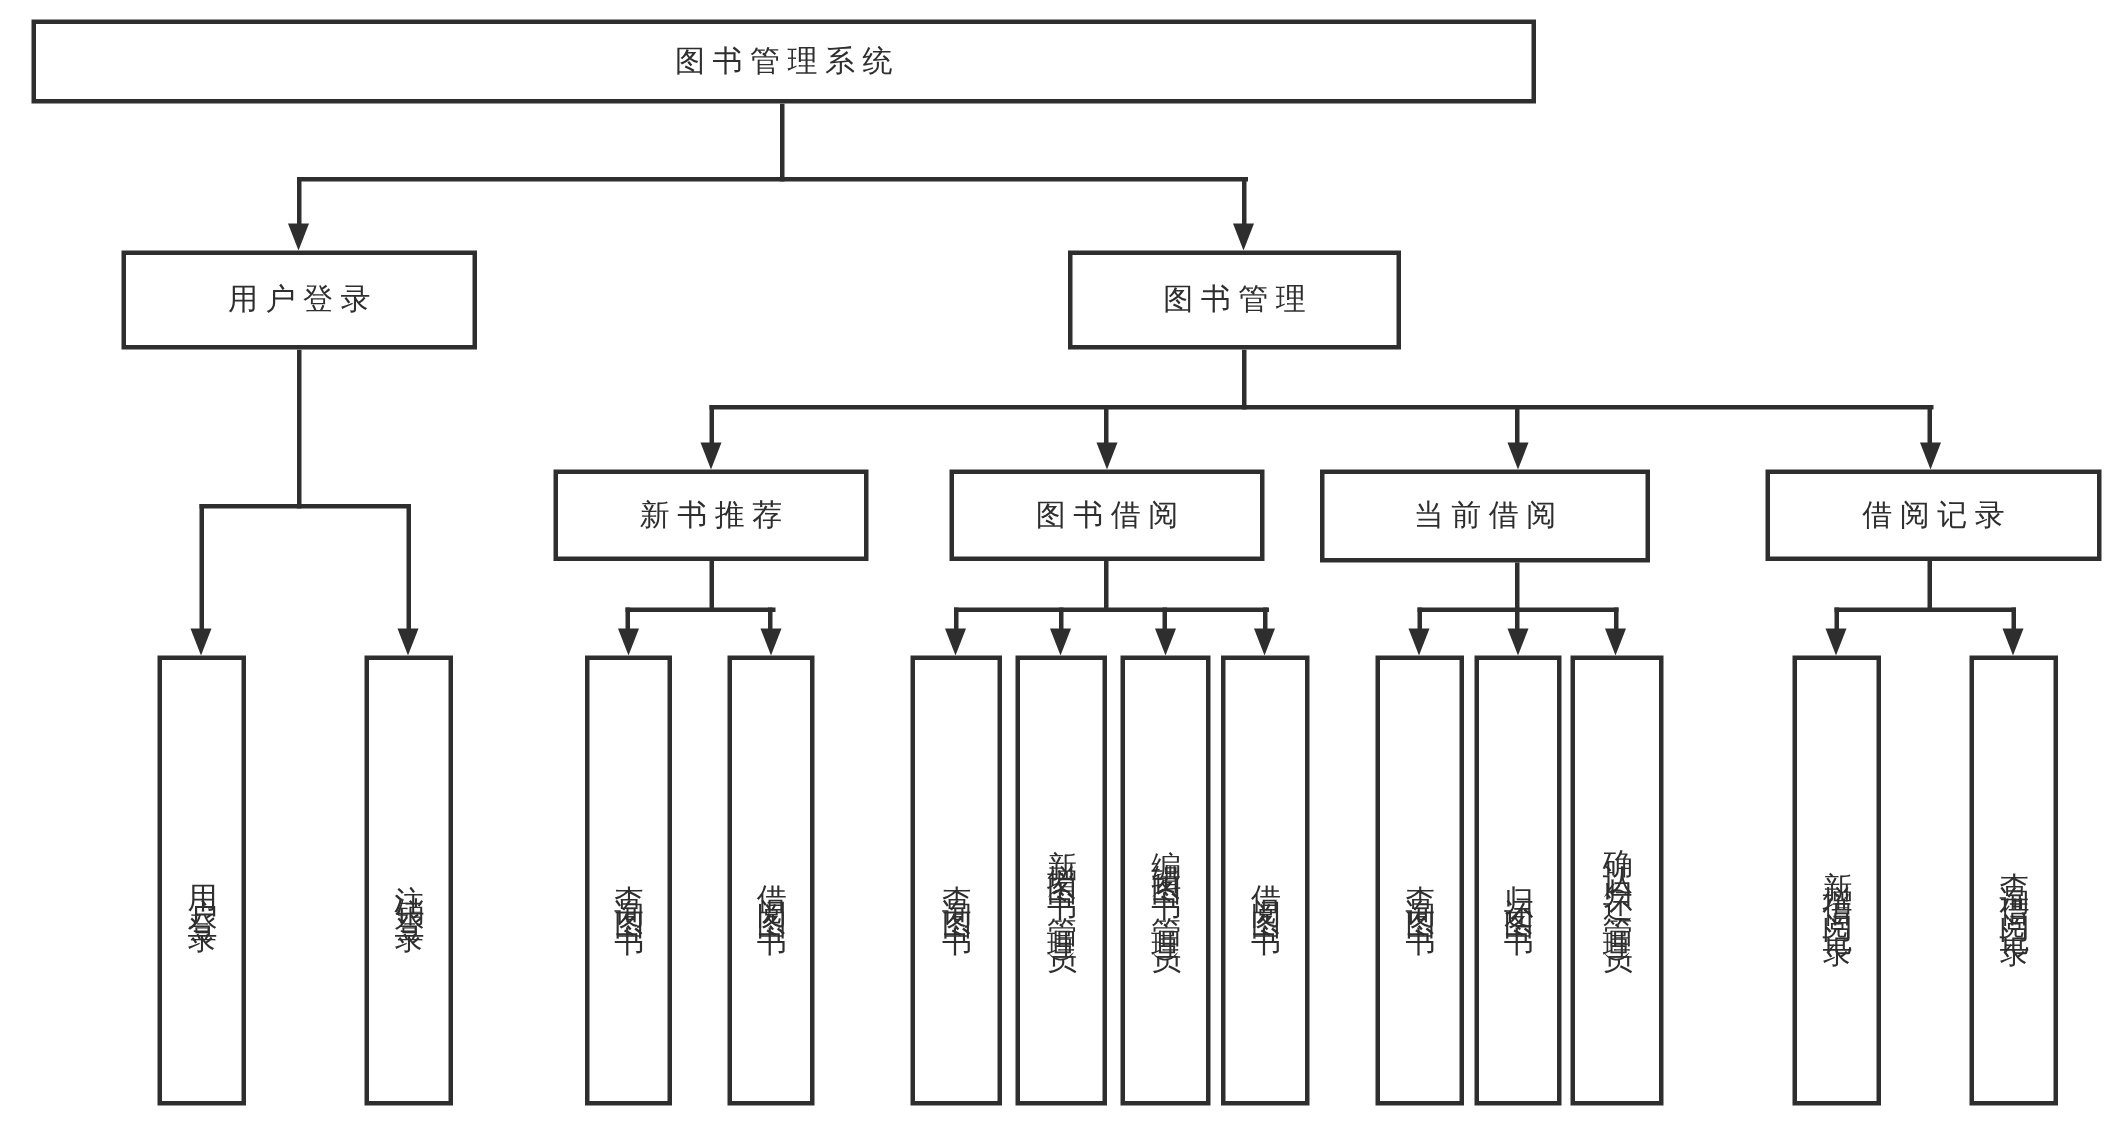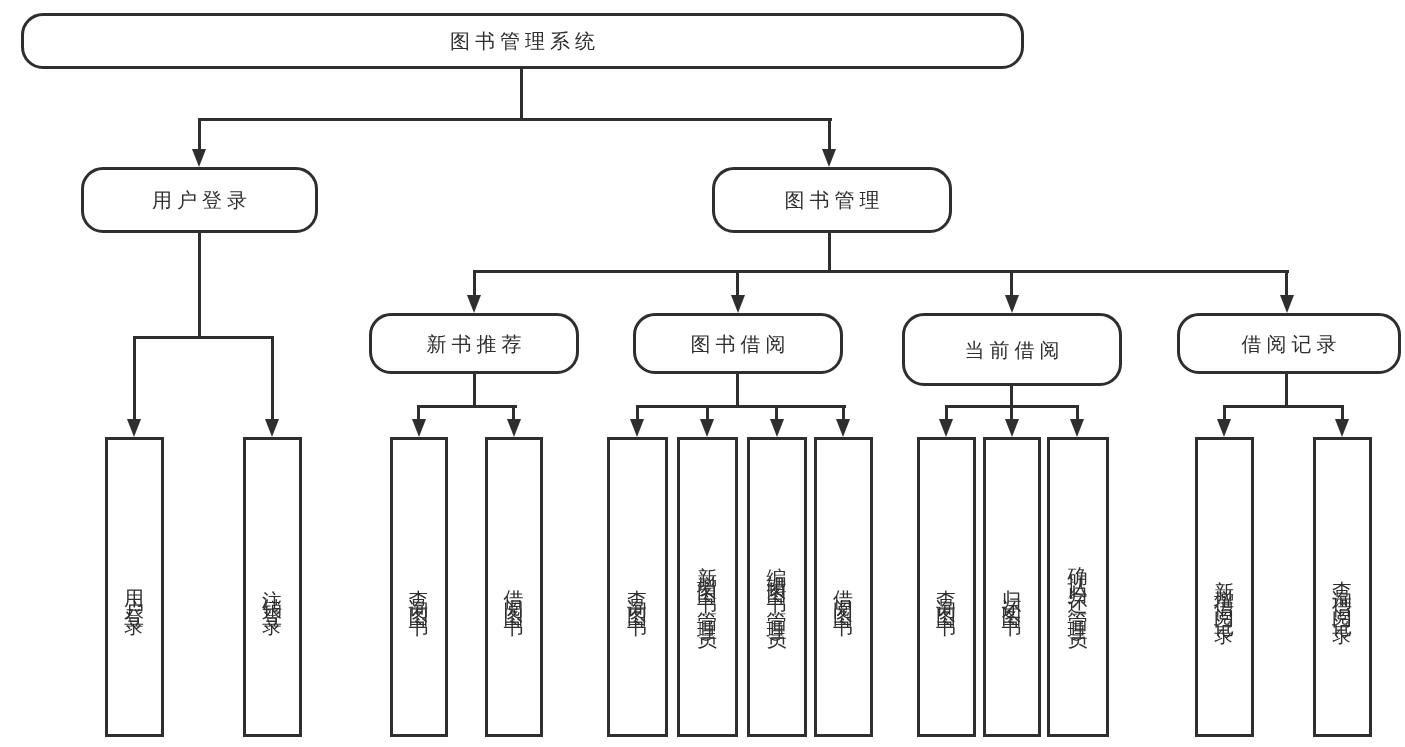--- a/index.html
+++ b/index.html
@@ -5,21 +5,21 @@
   html,body{margin:0;padding:0;background:#ffffff;}
   .canvas{
     position:relative;width:1405px;height:747px;background:#ffffff;
     font-family:"Liberation Sans",sans-serif;color:#2e2e2e;overflow:hidden;
   }
   .node{
     position:absolute;box-sizing:border-box;background:#ffffff;
     border:3px solid #2e2e2e;display:flex;align-items:center;justify-content:center;
     z-index:2;line-height:1;
   }
-  .h{font-size:20px;letter-spacing:5px;padding-left:5px;white-space:nowrap;border-radius:22px;}
+  .h{font-size:20px;letter-spacing:5px;padding-left:5px;white-space:nowrap;}
   .v{
     writing-mode:vertical-rl;text-orientation:mixed;
     font-size:20px;letter-spacing:9px;padding-top:9px;
   }
   .ln{position:absolute;background:#2e2e2e;z-index:1;}
   .ar{
     position:absolute;width:0;height:0;z-index:1;
     border-left:7px solid transparent;border-right:7px solid transparent;
     border-top:18px solid #2e2e2e;
   }
@@ -89,25 +89,25 @@
   <div class="ln" style="left:1285px;top:374px;width:3px;height:34px"></div>
   <div class="ln" style="left:1223px;top:405px;width:121px;height:3px"></div>
   <div class="ln" style="left:1223px;top:405px;width:3px;height:16px"></div>
   <div class="ar" style="left:1217px;top:419px"></div>
   <div class="ln" style="left:1341px;top:405px;width:3px;height:16px"></div>
   <div class="ar" style="left:1335px;top:419px"></div>
 
   <div class="node h" style="left:21px;top:13px;width:1003px;height:56px">图书管理系统</div>
 
   <div class="node h" style="left:81px;top:167px;width:237px;height:66px">用户登录</div>
-  <div class="node h" style="left:712px;top:167px;width:240px;height:66px">图书管理</div>
+  <div class="node h" style="left:712px;top:167px;width:222px;height:66px">图书管理</div>
 
   <div class="node h" style="left:633px;top:313px;width:210px;height:61px">图书借阅</div>
   <div class="node h" style="left:369px;top:313px;width:210px;height:61px">新书推荐</div>
-  <div class="node h" style="left:902px;top:313px;width:220px;height:73px">当前借阅</div>
+  <div class="node h" style="left:880px;top:313px;width:220px;height:62px">当前借阅</div>
   <div class="node h" style="left:1177px;top:313px;width:224px;height:61px">借阅记录</div>
 
   <div class="node v" style="left:105px;top:437px;width:59px;height:300px">用户登录</div>
   <div class="node v" style="left:243px;top:437px;width:59px;height:300px">注销登录</div>
 
   <div class="node v" style="left:390px;top:437px;width:58px;height:300px">查询图书</div>
   <div class="node v" style="left:485px;top:437px;width:58px;height:300px">借阅图书</div>
 
   <div class="node v" style="left:607px;top:437px;width:61px;height:300px">查询图书</div>
   <div class="node v" style="left:677px;top:437px;width:61px;height:300px">新增图书（管理员）</div>

